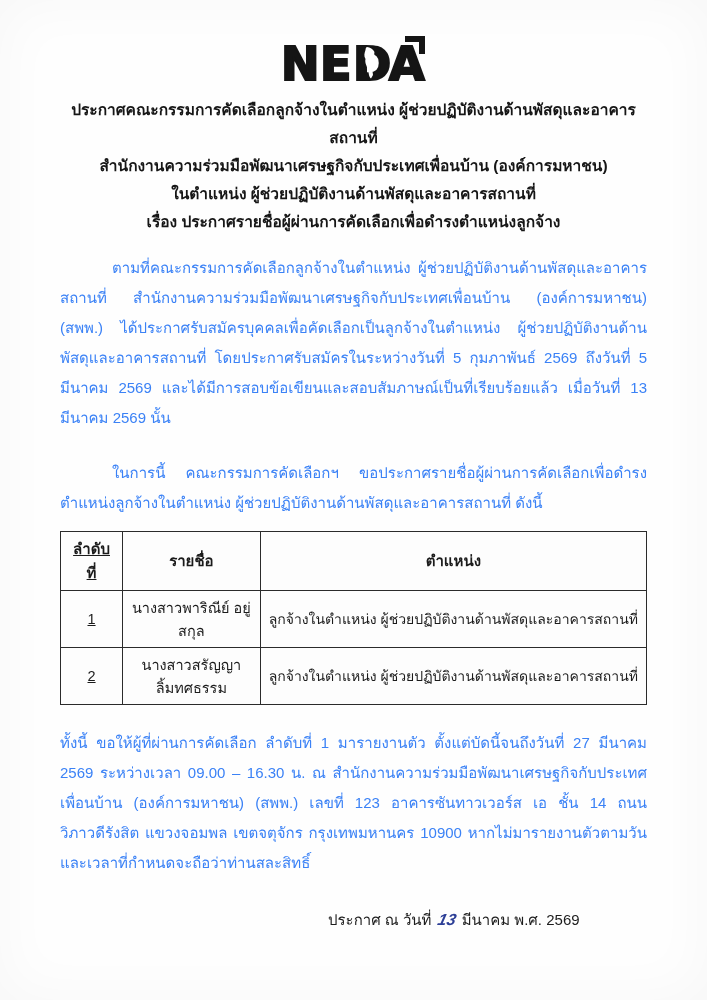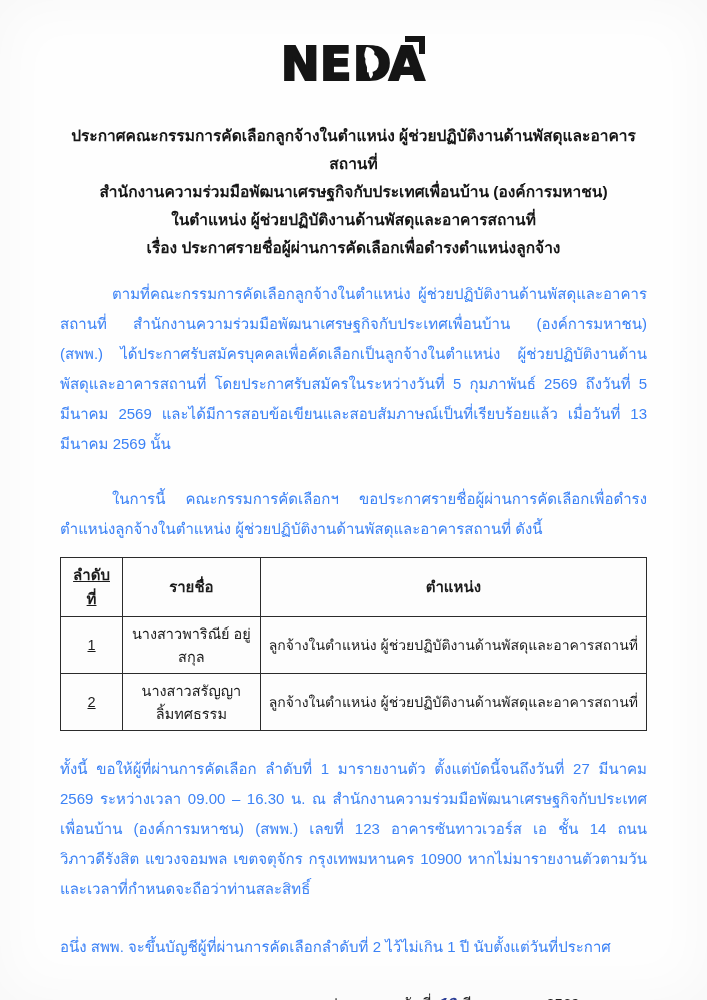--- a/index.html
+++ b/index.html
@@ -24,21 +24,21 @@
 
   
   .logo-wrap {
     padding-top: 30px;
     display: flex;
     justify-content: center;
   }
 
   
   .title-block {
-    margin-top: 32px;
+    margin-top: 6px;
     text-align: center;
     font-weight: bold;
     font-size: 15.5px;
     line-height: 28px;
     color: #161616;
   }
 
   
   .para {
     line-height: 30px;
@@ -142,21 +142,20 @@
         </tr>
         <tr>
           <td class="col-no">2</td>
           <td class="col-name">นางสาวสรัญญา ลิ้มทศธรรม</td>
           <td class="col-pos">ลูกจ้างในตำแหน่ง ผู้ช่วยปฏิบัติงานด้านพัสดุและอาคารสถานที่</td>
         </tr>
       </tbody>
     </table>
 
     <p class="para p3">ทั้งนี้ ขอให้ผู้ที่ผ่านการคัดเลือก ลำดับที่ 1 มารายงานตัว ตั้งแต่บัดนี้จนถึงวันที่ 27 มีนาคม 2569 ระหว่างเวลา 09.00 – 16.30 น. ณ สำนักงานความร่วมมือพัฒนาเศรษฐกิจกับประเทศเพื่อนบ้าน (องค์การมหาชน) (สพพ.) เลขที่ 123 อาคารซันทาวเวอร์ส เอ ชั้น 14 ถนนวิภาวดีรังสิต แขวงจอมพล เขตจตุจักร กรุงเทพมหานคร 10900 หากไม่มารายงานตัวตามวันและเวลาที่กำหนดจะถือว่าท่านสละสิทธิ์</p>
-    <p class="para p4">อนึ่ง สพพ. จะขึ้นบัญชีผู้ที่ผ่านการคัดเลือกลำดับที่ 2 ไว้ไม่เกิน 1 ปี นับตั้งแต่วันที่ประกาศ</p>
 
     <div class="date-line">
       <span>ประกาศ ณ วันที่</span>
       <span class="handwritten-day">13</span>
       <span>มีนาคม พ.ศ. 2569</span>
     </div>
 
   </div>
 </div>
 

